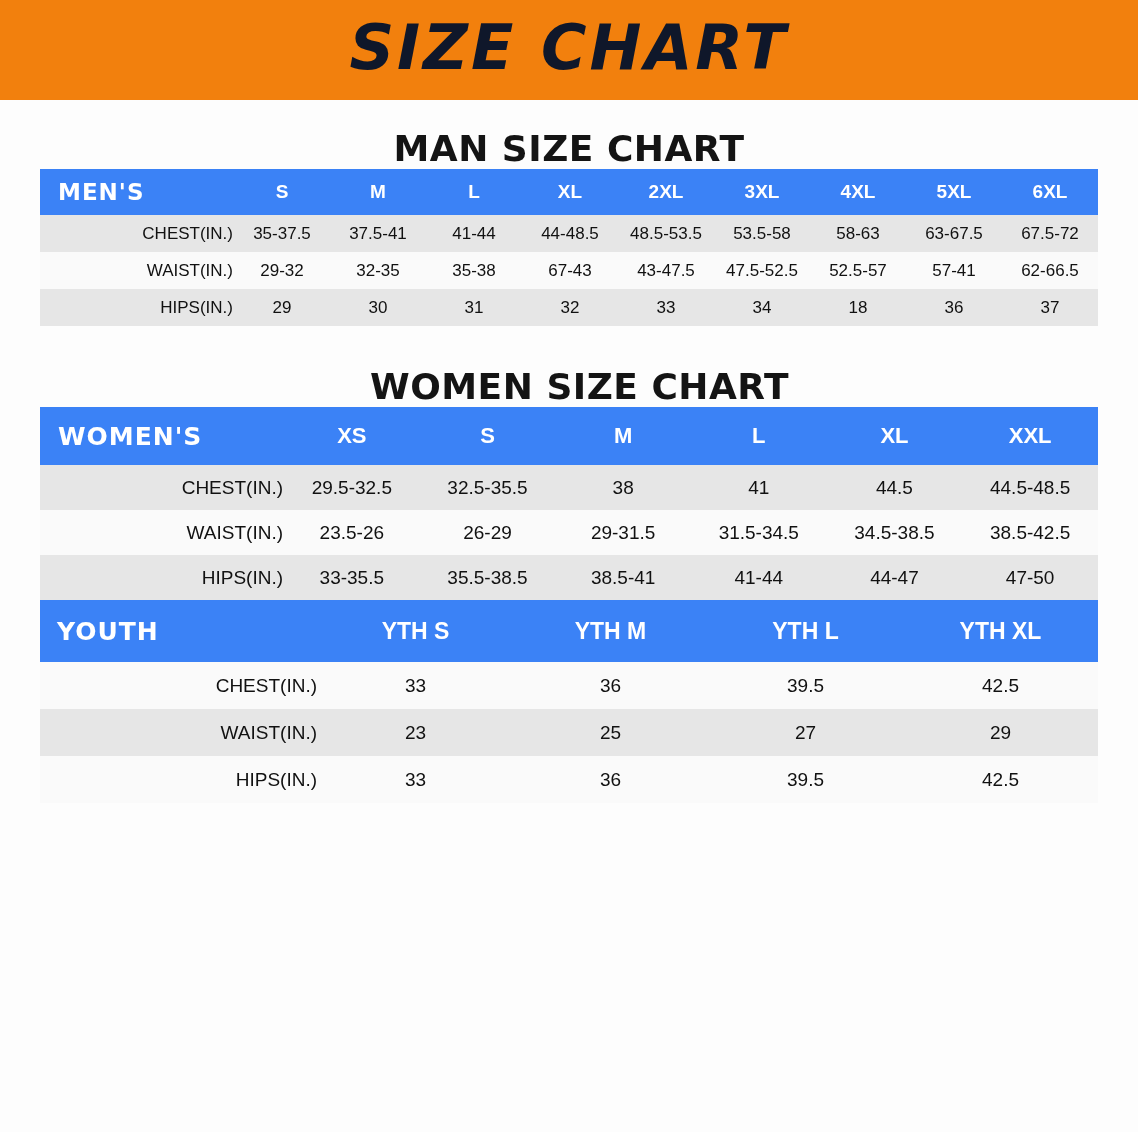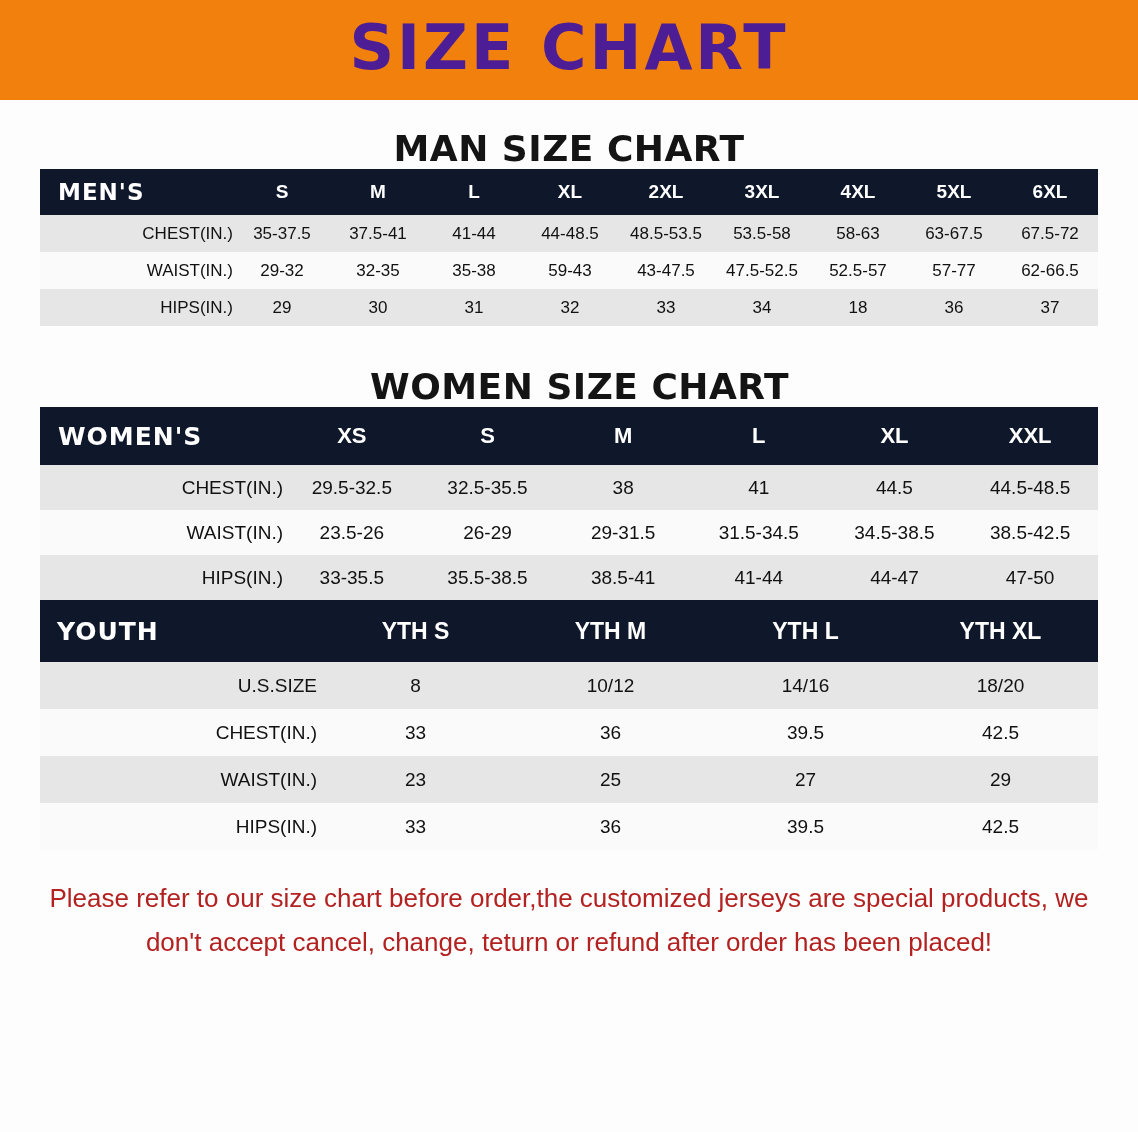--- a/index.html
+++ b/index.html
@@ -26,23 +26,24 @@
     background: #f2800d;
     display: flex;
     align-items: center;
     justify-content: center;
   }
   .banner-title {
     font-family: "DejaVu Sans", sans-serif;
     font-weight: bold;
     font-size: 62px;
     letter-spacing: 3px;
-    color: #4c1d95;
+    color: #0f172a;
     line-height: 1;
     margin-top: -4px;
+    font-style: italic;
   }
 
   
   .section-title {
     text-align: center;
     font-family: "DejaVu Sans", sans-serif;
     font-weight: bold;
     font-size: 36px;
     color: #141414;
     letter-spacing: 0.5px;
@@ -64,21 +65,21 @@
   }
   table.size-table th,
   table.size-table td {
     text-align: center;
     font-family: "Liberation Sans", sans-serif;
     color: #111111;
     white-space: nowrap;
   }
   
   table.size-table thead tr {
-    background: #0f172a;
+    background: #3b82f6;
   }
   table.size-table thead th {
     color: #ffffff;
     font-weight: bold;
   }
   table.size-table thead th.row-label-head {
     text-align: left;
     padding-left: 18px;
     font-family: "DejaVu Sans", sans-serif;
     letter-spacing: 1px;
@@ -154,25 +155,25 @@
             <td>53.5-58</td>
             <td>58-63</td>
             <td>63-67.5</td>
             <td>67.5-72</td>
           </tr>
           <tr class="even">
             <td class="row-label">WAIST(IN.)</td>
             <td>29-32</td>
             <td>32-35</td>
             <td>35-38</td>
-            <td>59-43</td>
+            <td>67-43</td>
             <td>43-47.5</td>
             <td>47.5-52.5</td>
             <td>52.5-57</td>
-            <td>57-77</td>
+            <td>57-41</td>
             <td>62-66.5</td>
           </tr>
           <tr class="odd">
             <td class="row-label">HIPS(IN.)</td>
             <td>29</td>
             <td>30</td>
             <td>31</td>
             <td>32</td>
             <td>33</td>
             <td>34</td>
@@ -235,27 +236,20 @@
       <thead>
         <tr>
             <th class="row-label-head" style="width: 260px; padding-left: 17px;">YOUTH</th>
             <th>YTH S</th>
             <th>YTH M</th>
             <th>YTH L</th>
             <th>YTH XL</th>
           </tr>
       </thead>
       <tbody>
-          <tr class="odd">
-            <td class="row-label">U.S.SIZE</td>
-            <td>8</td>
-            <td>10/12</td>
-            <td>14/16</td>
-            <td>18/20</td>
-          </tr>
           <tr class="even">
             <td class="row-label">CHEST(IN.)</td>
             <td>33</td>
             <td>36</td>
             <td>39.5</td>
             <td>42.5</td>
           </tr>
           <tr class="odd">
             <td class="row-label">WAIST(IN.)</td>
             <td>23</td>
@@ -267,15 +261,14 @@
             <td class="row-label">HIPS(IN.)</td>
             <td>33</td>
             <td>36</td>
             <td>39.5</td>
             <td>42.5</td>
           </tr>
         </tbody>
     </table>
   </div>
 
-  <div class="note">Please refer to our size chart before order,the customized jerseys are special products, we don't accept cancel, change, teturn or refund after order has been placed!</div>
 
 </div>
 
 </body></html>

